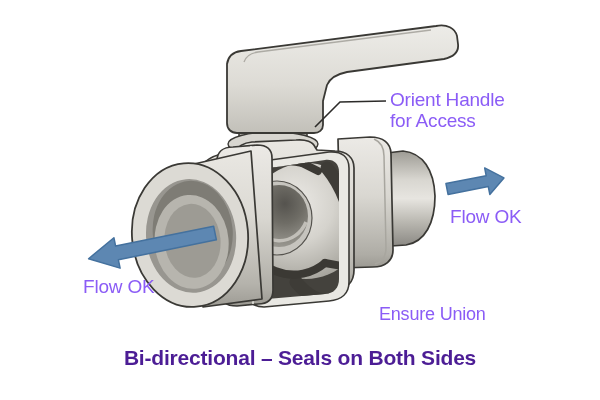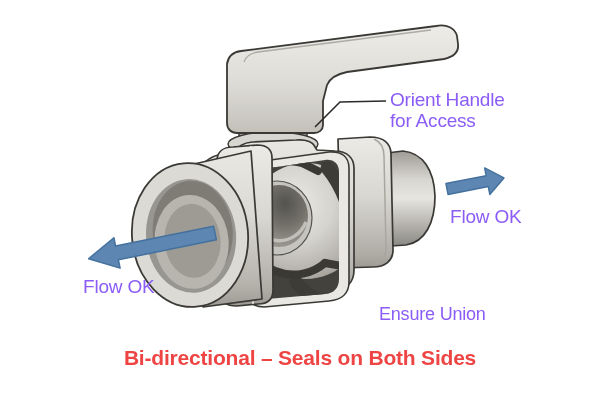--- a/index.html
+++ b/index.html
@@ -5,21 +5,21 @@
   html,body{margin:0;padding:0;background:#ffffff;}
   .stage{
     position:relative;width:600px;height:400px;background:#ffffff;overflow:hidden;
     font-family:"Liberation Sans","DejaVu Sans",sans-serif;color:#1e1e1e;
   }
   .stage svg{position:absolute;left:0;top:0;}
   .lbl{position:absolute;font-size:19px;line-height:21px;letter-spacing:-0.2px;color:#8b5cf6;white-space:nowrap;}
   .lbl-sm{font-size:18px;line-height:21px;}
   .caption{
     position:absolute;left:0;right:0;top:346px;text-align:center;
-    font-size:21px;font-weight:700;letter-spacing:-0.2px;color:#ef4444;white-space:nowrap;
+    font-size:21px;font-weight:700;letter-spacing:-0.2px;color:#4c1d95;white-space:nowrap;
   }
 </style>
 </head>
 <body>
 
 <div class="stage">
 
   <svg width="600" height="400" viewBox="0 0 600 400">
     <defs>
       <linearGradient id="bodyGrad" x1="0" y1="0" x2="0" y2="1">

